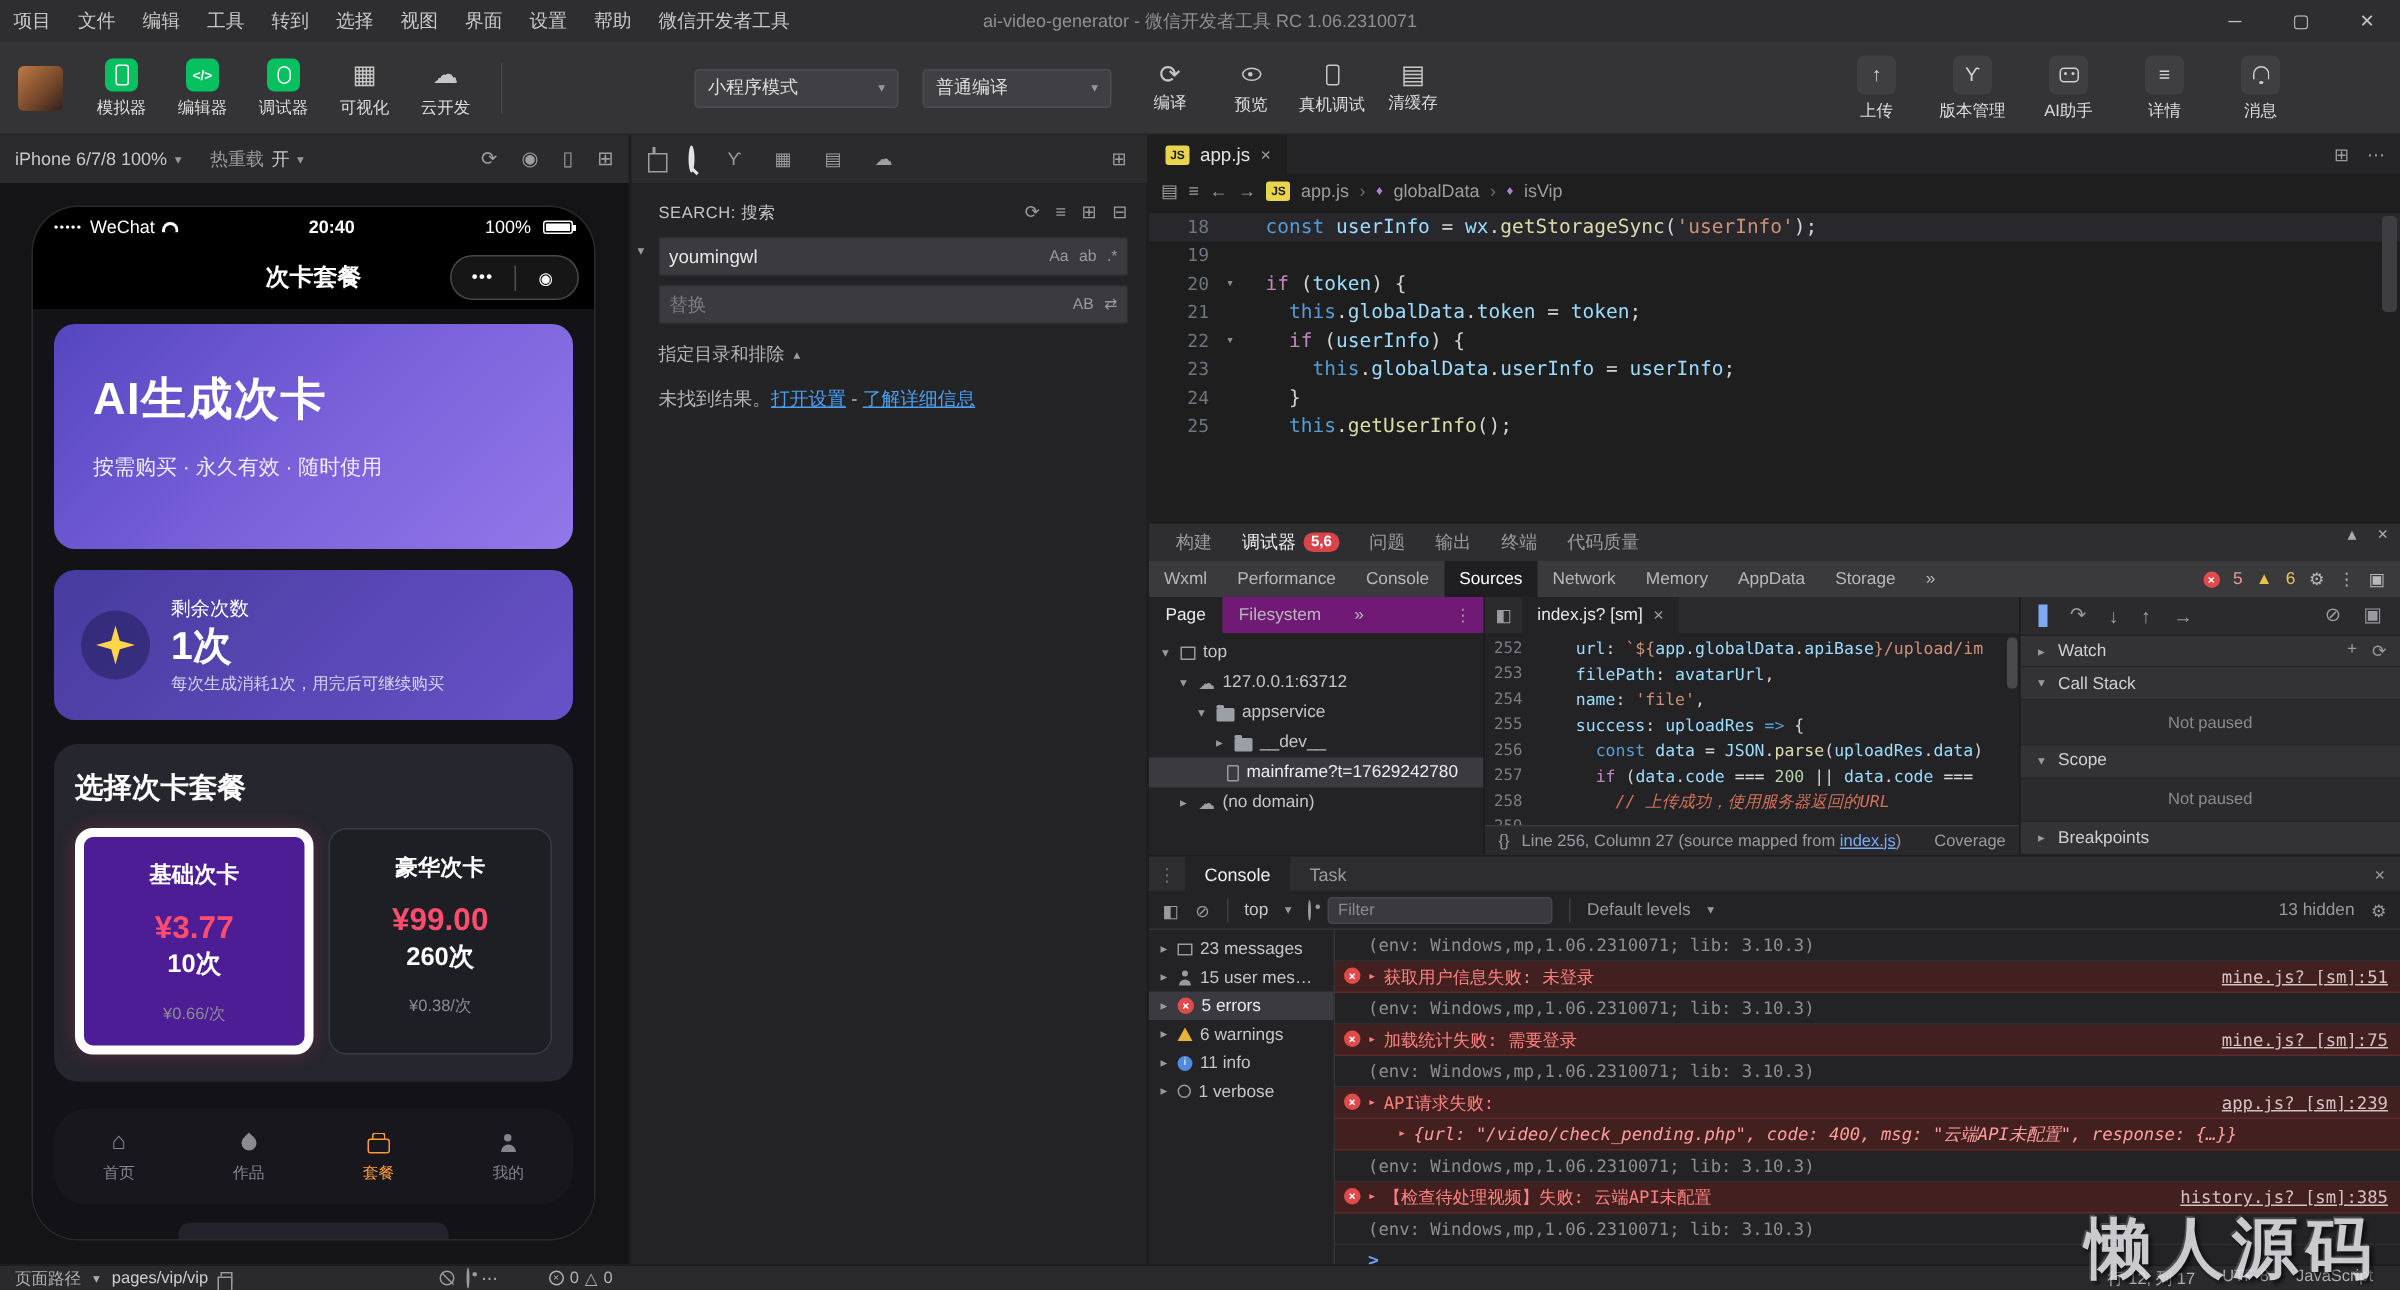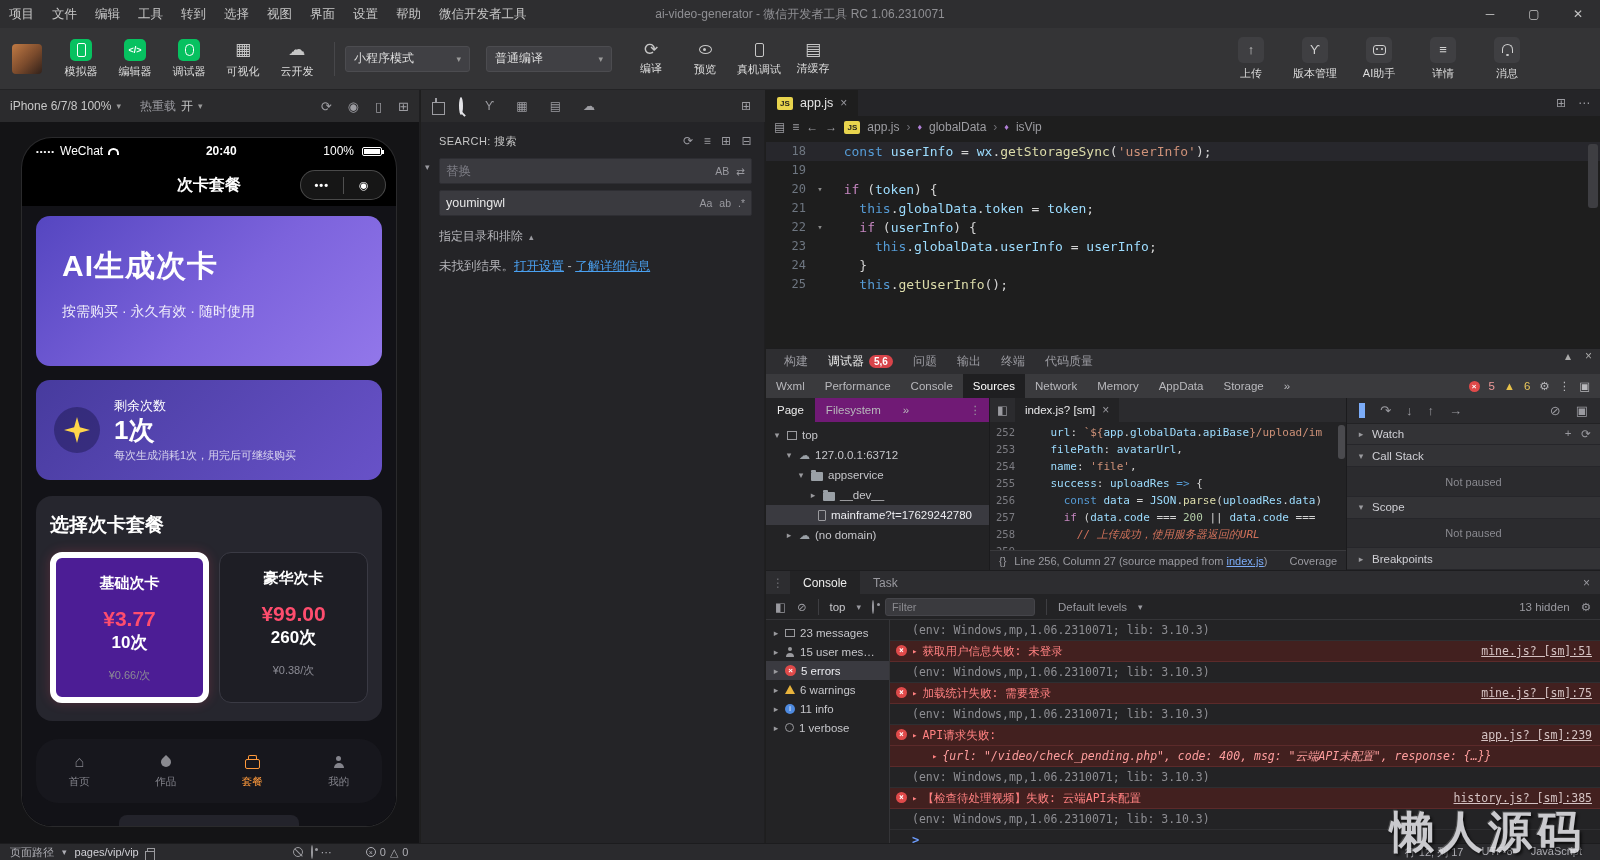--- a/index.html
+++ b/index.html
@@ -237,21 +237,21 @@
   </div>
   <div class="tbtn">
     <span class="icbox ic-plain">▦</span>
     <span class="lb">可视化</span>
   </div>
   <div class="tbtn">
     <span class="icbox ic-plain">☁</span>
     <span class="lb">云开发</span>
   </div>
   <div class="vsep"></div>
-  <div class="select" style="width:125px;">
+  <div class="select" style="width:136px;margin-left:118px">
     <span>小程序模式</span>
     <span class="cv" style="margin-left:auto">▾</span>
   </div>
   <div class="select" style="width:126px;margin-left:16px">
     <span>普通编译</span>
     <span class="cv" style="margin-left:auto">▾</span>
   </div>
   <div class="tbtn" style="margin-left:12px">
     <span class="ic-plain">⟳</span>
     <span class="lb">编译</span>
@@ -408,29 +408,29 @@
     <span>SEARCH: 搜索</span>
     <span class="acts">
       <span>⟳</span>
       <span>≡</span>
       <span>⊞</span>
       <span>⊟</span>
     </span>
   </div>
   <span class="replace-chev">▾</span>
   <div class="sinput">
-    <input placeholder="替换" style="">
-    <span class="opt">AB</span>
-    <span class="opt">⇄</span>
-  </div>
-  <div class="sinput">
     <input value="youmingwl" style="">
     <span class="opt">Aa</span>
     <span class="opt">ab</span>
     <span class="opt">.*</span>
+  </div>
+  <div class="sinput">
+    <input placeholder="替换" style="">
+    <span class="opt">AB</span>
+    <span class="opt">⇄</span>
   </div>
   <div class="toggle-row">
     <span>指定目录和排除</span>
     <span style="font-size:9px;color:#9a9aa0">▴</span>
   </div>
   <div class="result-row">
     <span>未找到结果。</span><span class="link">打开设置</span>
     <span>-</span>
     <span class="link">了解详细信息</span>
   </div>

